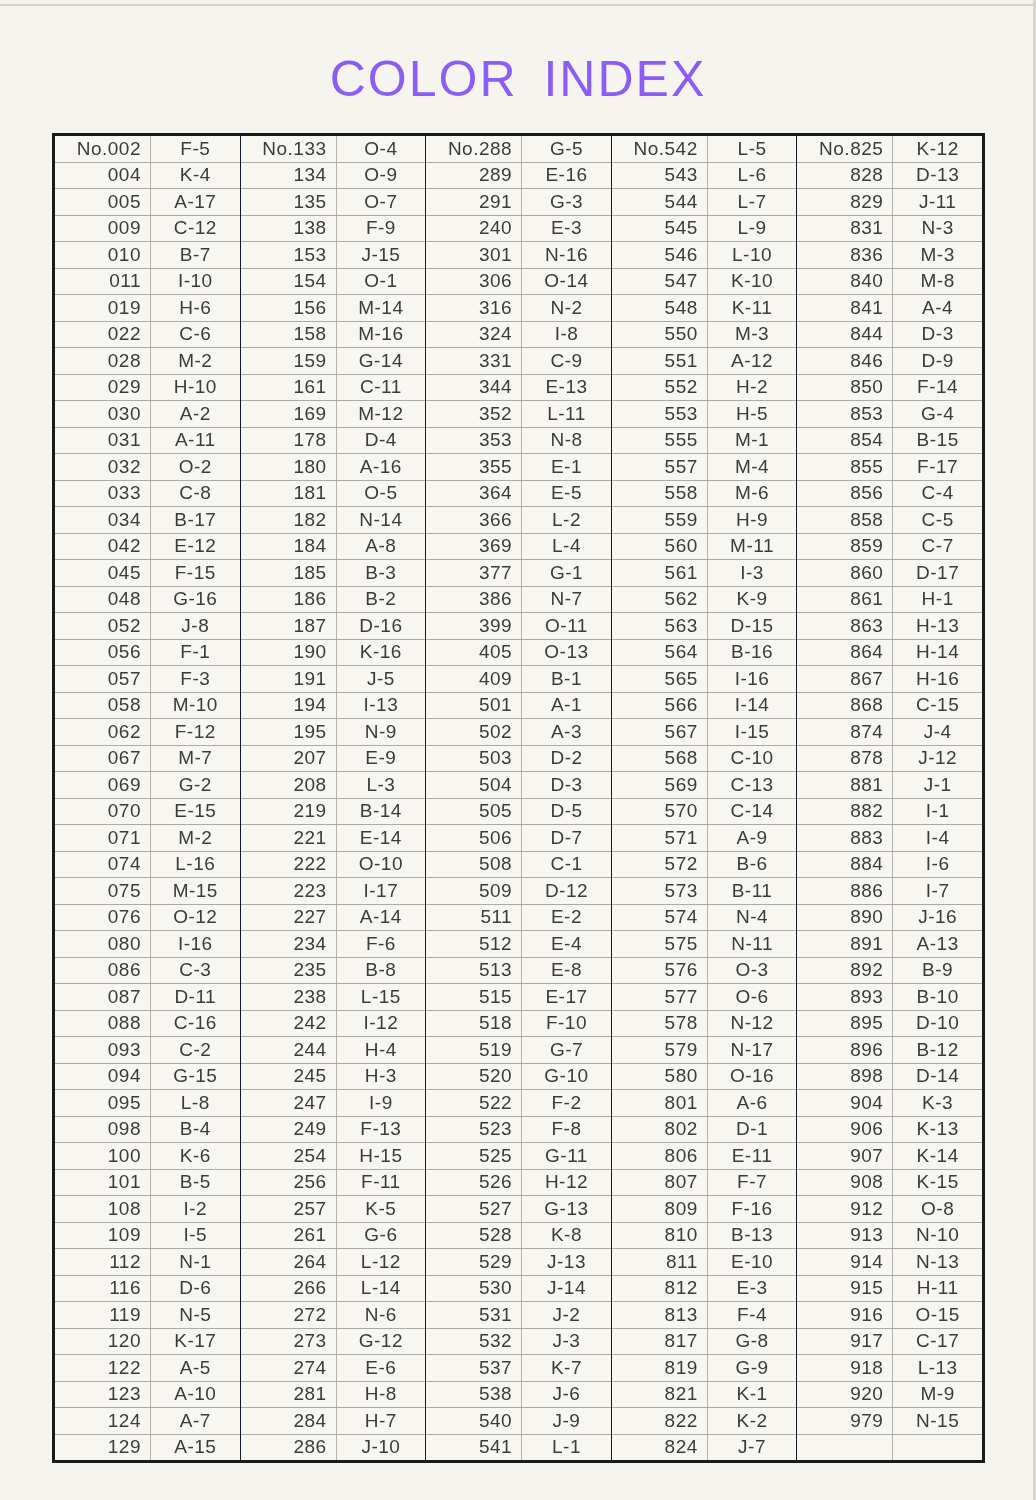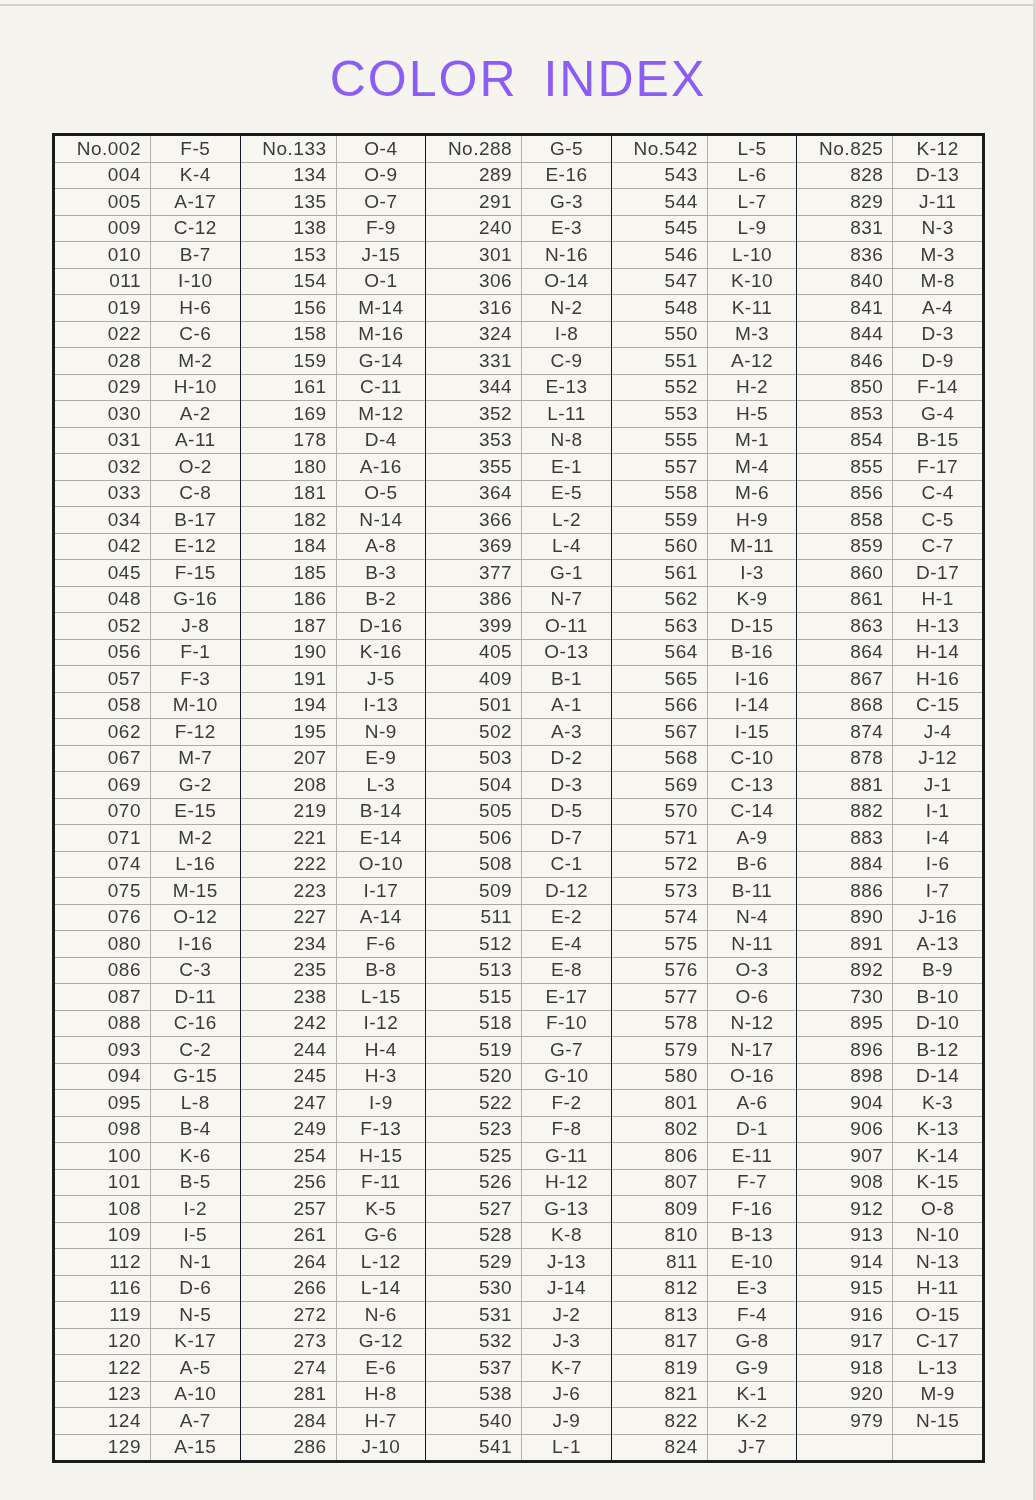--- a/index.html
+++ b/index.html
@@ -996,21 +996,21 @@
       </div>
       <div class="row">
         <div class="num-cell">891</div>
         <div class="code-cell">A-13</div>
       </div>
       <div class="row">
         <div class="num-cell">892</div>
         <div class="code-cell">B-9</div>
       </div>
       <div class="row">
-        <div class="num-cell">730</div>
+        <div class="num-cell">893</div>
         <div class="code-cell">B-10</div>
       </div>
       <div class="row">
         <div class="num-cell">895</div>
         <div class="code-cell">D-10</div>
       </div>
       <div class="row">
         <div class="num-cell">896</div>
         <div class="code-cell">B-12</div>
       </div>

